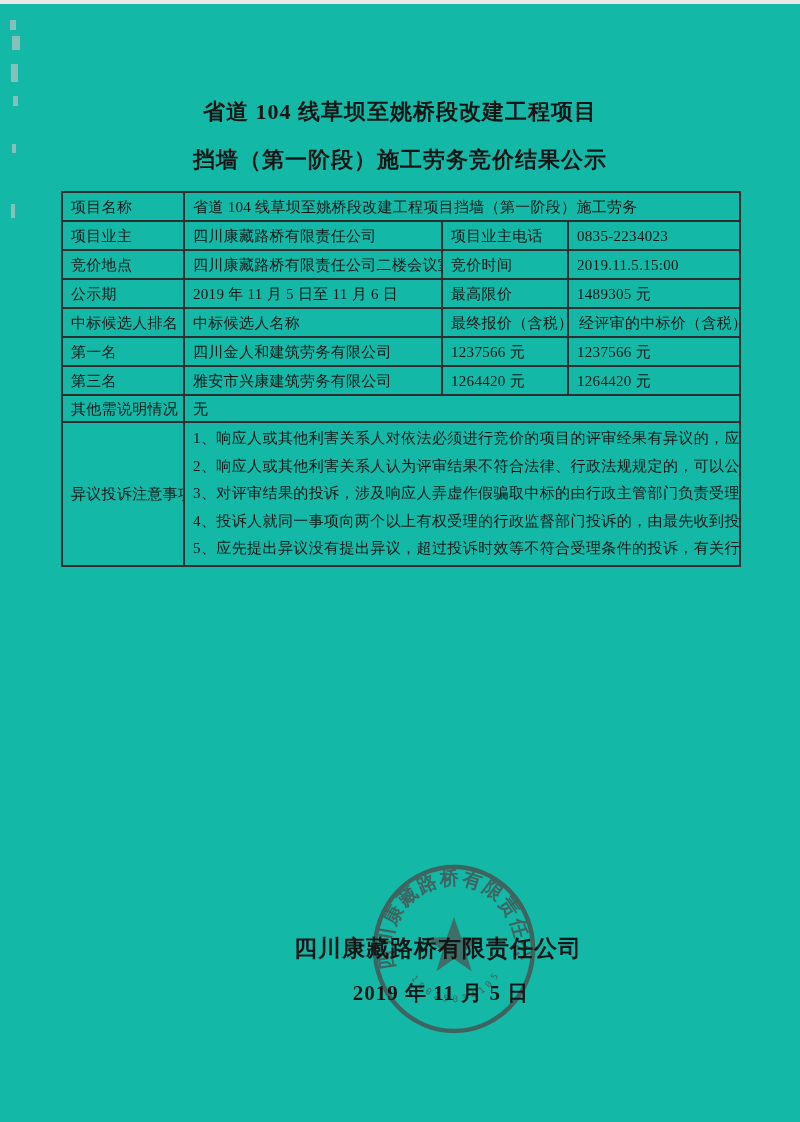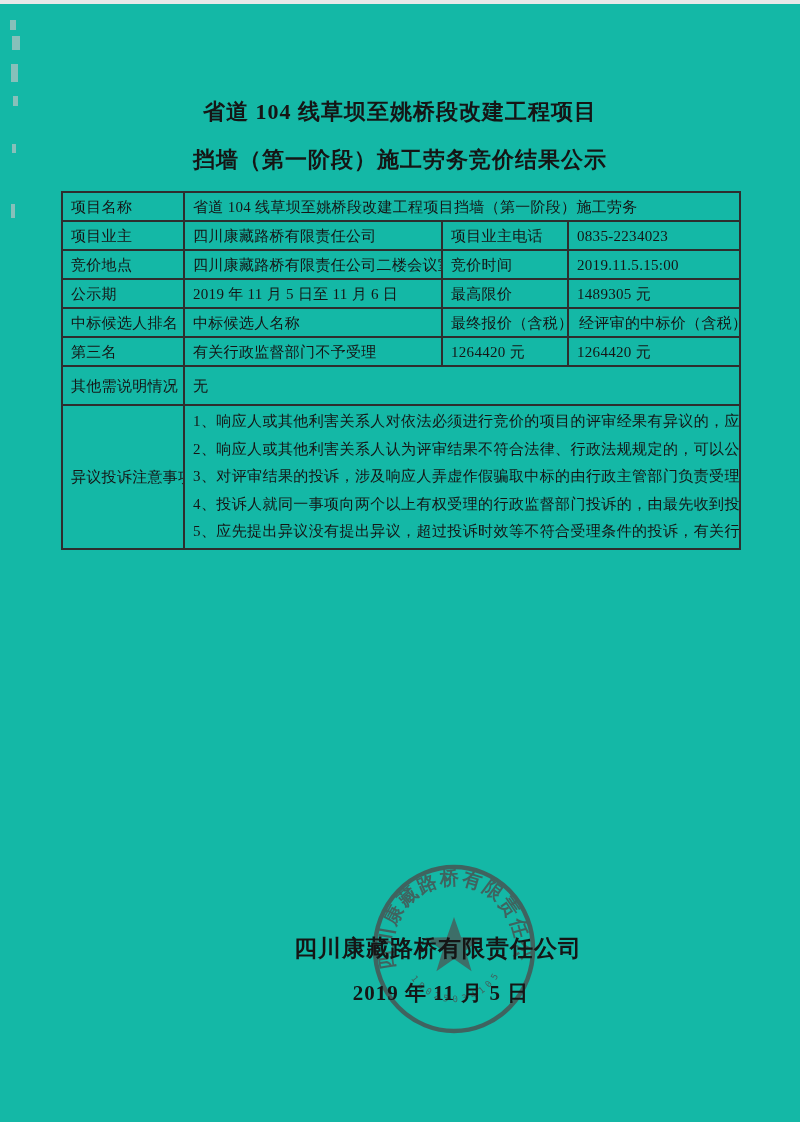--- a/index.html
+++ b/index.html
@@ -14,21 +14,21 @@
   table.main{
     position:absolute;left:61px;top:187px;width:678px;
     border-collapse:collapse;table-layout:fixed;
   }
   table.main td{
     border:2px solid #2e2e2e;font-size:15px;letter-spacing:.3px;
     padding:2px 8px;vertical-align:middle;line-height:20px;
     overflow:hidden;white-space:nowrap;font-family:Liberation Serif, serif;
   }
   tr.r{height:29px;}
-  tr.rs{height:39px;}
+  tr.rs{height:27px;}
   td.obj-label{vertical-align:middle;white-space:normal;line-height:26px;}
   td.obj-content{white-space:normal;padding:6px 10px 6px 10px;vertical-align:top;}
   .obj-content p{margin:0;line-height:27.5px;text-align:justify;letter-spacing:.4px;}
   .sig{position:absolute;transform:translateX(-50%);font-weight:bold;white-space:nowrap;z-index:3;}
   #sig-company{left:438px;top:929px;font-size:23px;letter-spacing:1px;}
   #sig-date{left:441px;top:975px;font-size:21px;letter-spacing:1px;}
   #stamp{position:absolute;left:371px;top:859px;z-index:2;opacity:.78;}
   .speck{position:absolute;background:#c4c4c4;opacity:.65;}
 </style>
 </head>
@@ -76,22 +76,28 @@
       <td>最高限价</td>
       <td>1489305 元</td>
     </tr>
     <tr class="r">
       <td>中标候选人排名</td>
       <td>中标候选人名称</td>
       <td>最终报价（含税）</td>
       <td style="padding:2px 10px;">经评审的中标价（含税）</td>
     </tr>
     <tr class="r">
+      <td>第一名</td>
+      <td>四川金人和建筑劳务有限公司</td>
+      <td>1237566 元</td>
+      <td>1237566 元</td>
+    </tr>
+    <tr class="r">
       <td>第三名</td>
-      <td>有关行政监督部门不予受理</td>
+      <td>雅安市兴康建筑劳务有限公司</td>
       <td>1264420 元</td>
       <td>1264420 元</td>
     </tr>
     <tr class="rs">
       <td>其他需说明情况</td>
       <td colspan="3">无</td>
     </tr>
     <tr>
       <td class="obj-label">异议投诉注意事项</td>
       <td class="obj-content" colspan="3">

